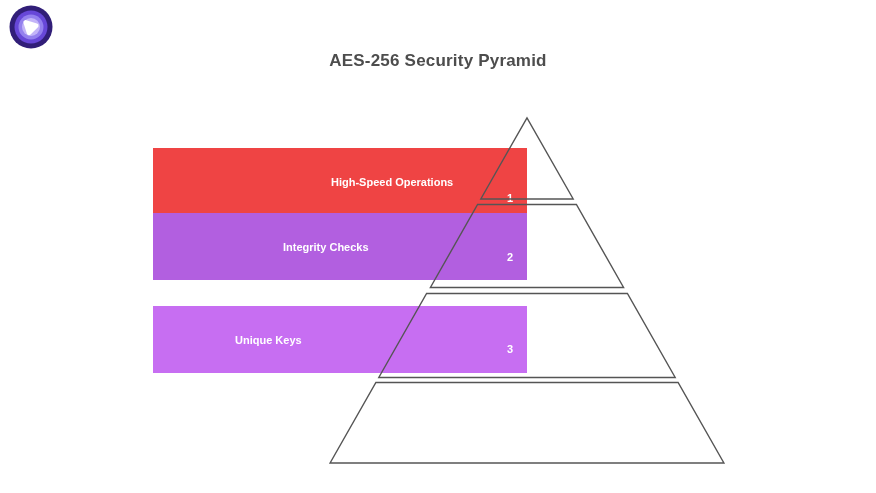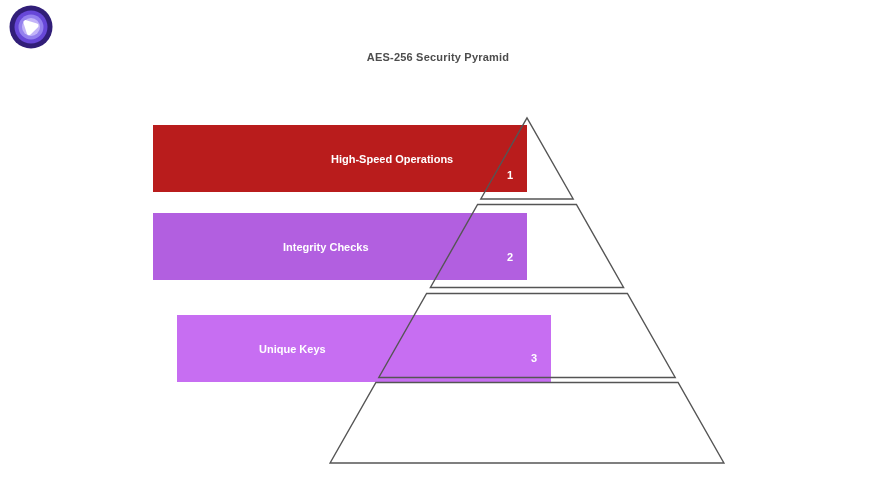--- a/index.html
+++ b/index.html
@@ -25,36 +25,36 @@
     height: 44px;
   }
 
   
   .chart-title {
     position: absolute;
     top: 51px;
     left: 0;
     width: 876px;
     text-align: center;
-    font-size: 11px;
+    font-size: 17px;
     font-weight: bold;
     color: #4d4d4d;
     letter-spacing: 0.2px;
   }
 
   
   .bar {
     position: absolute;
     left: 153px;
     width: 374px;
     height: 67px;
   }
   .bar[data-level="0"] { top: 125px; }
   .bar[data-level="1"] { top: 213px; }
-  .bar[data-level="2"] { top: 315px; margin-left: 24px; }
+  .bar[data-level="2"] { top: 306px; }
   .bar[data-level="3"] { top: 389px; }
 
   .bar-label {
     position: absolute;
     top: 50%;
     transform: translateY(-50%);
     color: #ffffff;
     font-size: 11px;
     font-weight: 600;
     white-space: nowrap;
@@ -96,21 +96,21 @@
     <circle cx="22" cy="22" r="16.5" fill="#6747d8"></circle>
     <circle cx="22" cy="22" r="12.5" fill="#9480ee"></circle>
     <circle cx="22" cy="22" r="9" fill="#c3b4f8"></circle>
     <g transform="translate(22,22) rotate(-10)">
       <polygon points="-4.5,-5.5 5.5,-0.5 -3,5.5" fill="#ffffff" stroke="#ffffff" stroke-width="4.5" stroke-linejoin="round"></polygon>
     </g>
   </svg>
 
   <div class="chart-title">AES-256 Security Pyramid</div>
 
-  <div class="bar" data-level="0" style="background: #b91c1c;">
+  <div class="bar" data-level="0" style="background: #ef4444; margin-top: 23px;">
     <span class="bar-label">High-Speed Operations</span>
     <span class="bar-rank">1</span>
   </div>
   <div class="bar" data-level="1" style="background: rgb(178, 95, 224);">
     <span class="bar-label">Integrity Checks</span>
     <span class="bar-rank">2</span>
   </div>
   <div class="bar" data-level="2" style="background: rgb(199, 110, 242);">
     <span class="bar-label">Unique Keys</span>
     <span class="bar-rank">3</span>

